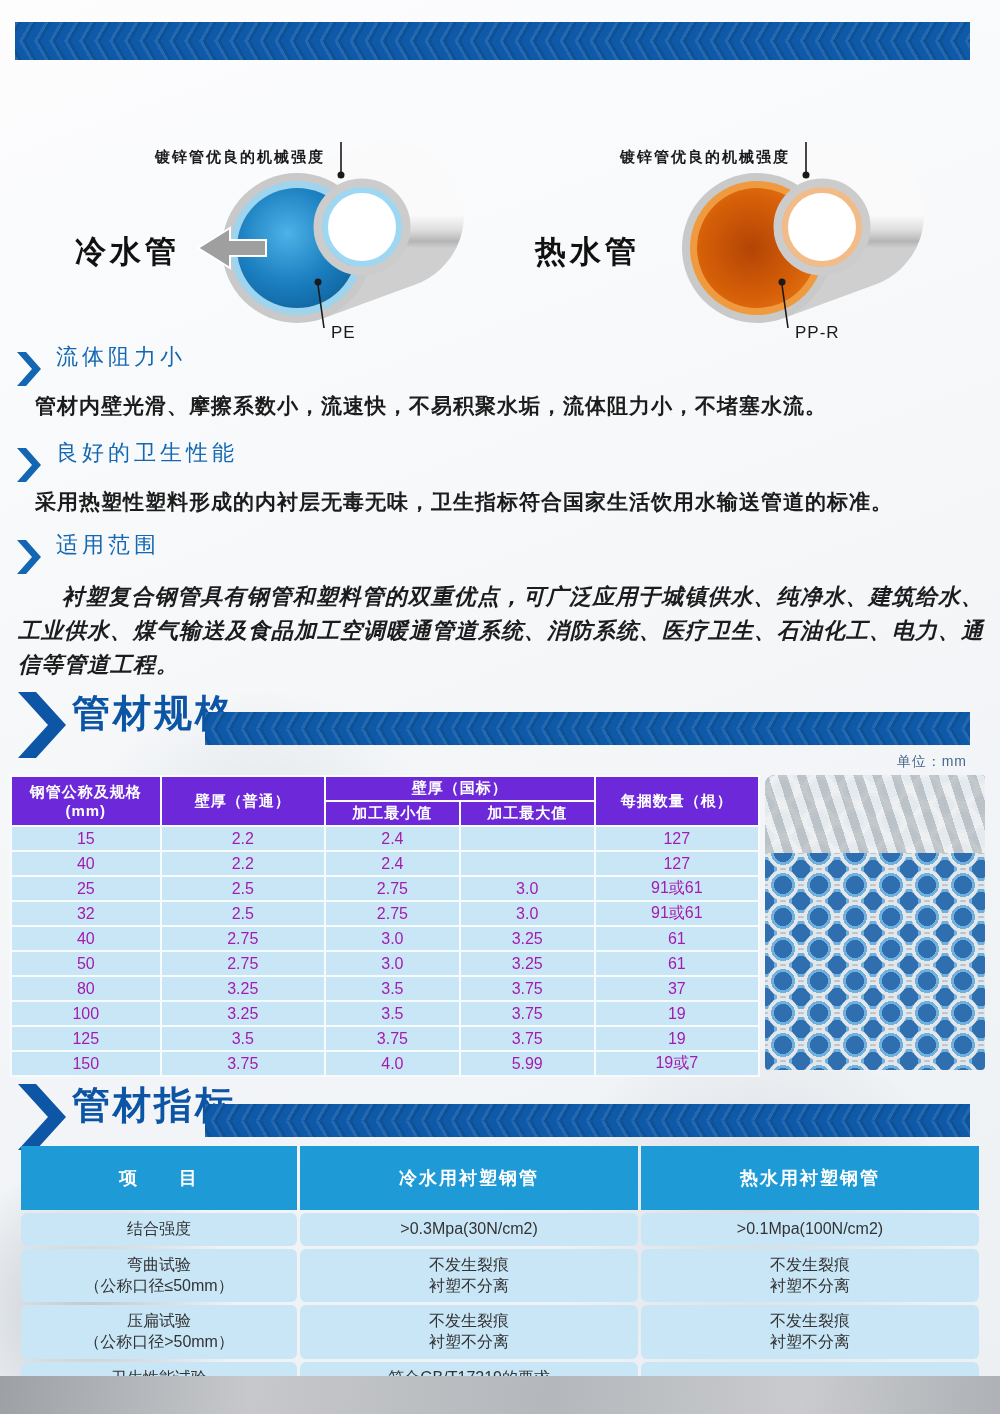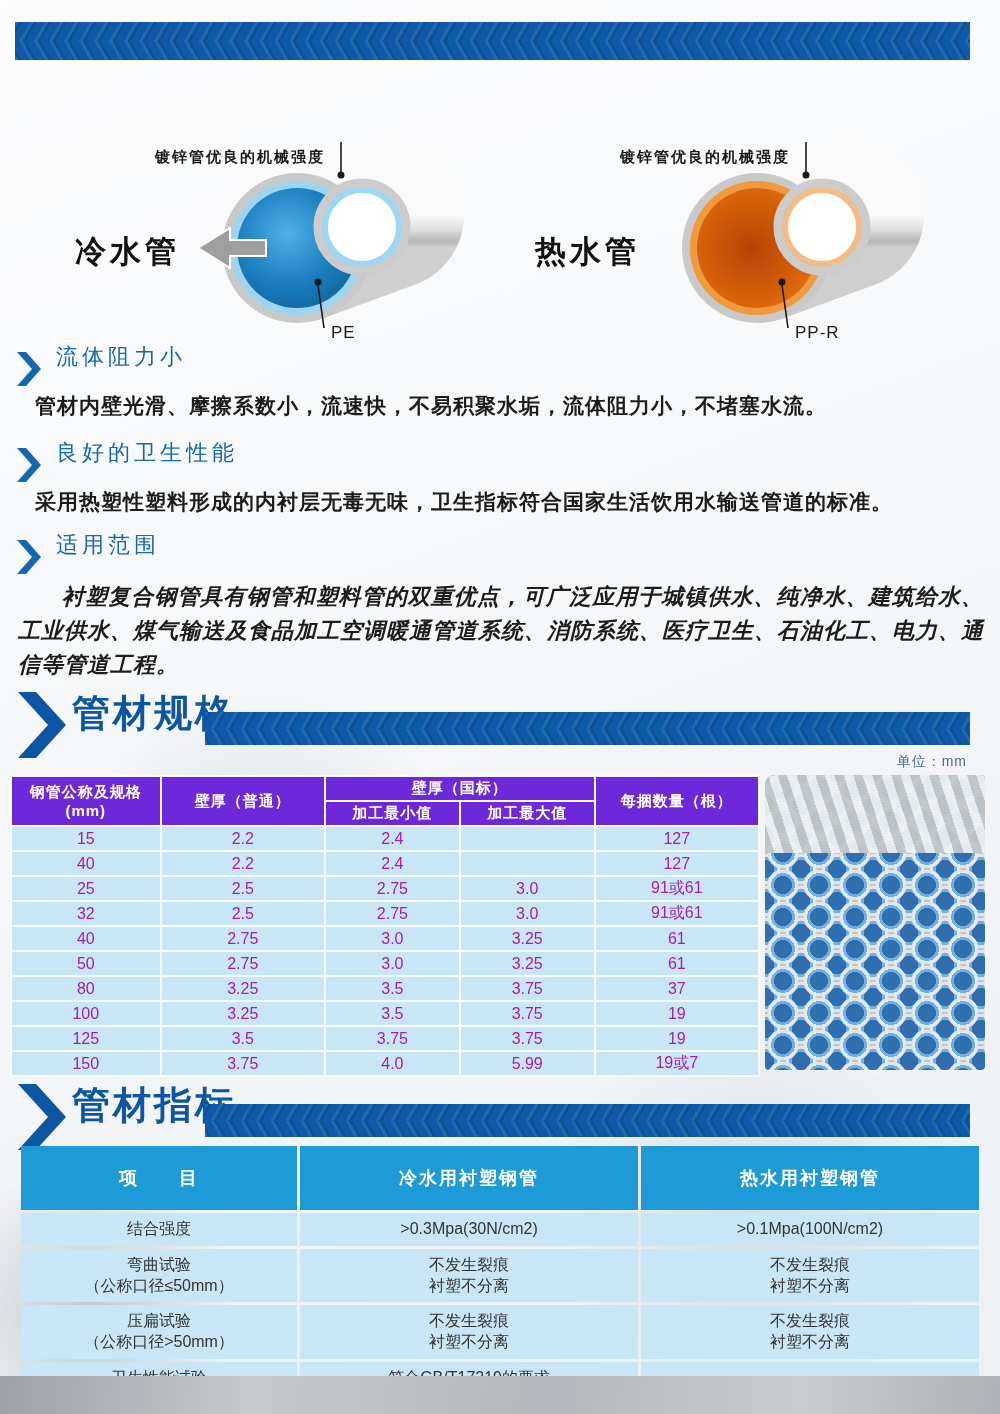--- a/index.html
+++ b/index.html
@@ -61,21 +61,21 @@
         radial-gradient(circle at 18px 16px,#2f6fb0 0 9px,#6fb1de 9px 12px,#e4e6e7 12px 15px,rgba(0,0,0,0) 16px);
       background-size:36px 32px;background-position:0 62px,18px 78px;}
   .pipe-photo::before{content:"";position:absolute;left:0;top:0;right:0;height:78px;
       background:repeating-linear-gradient(72deg,#c2c7ca 0 9px,#eef0f1 9px 18px);opacity:.95;}
   
   .index-table{position:absolute;left:18px;top:1143px;width:964px;table-layout:fixed;
                border-spacing:3px;}
   .index-table th{background:#1e9ad6;color:#fff;font-size:18px;font-weight:bold;
                   height:34px;letter-spacing:2px;padding:15px;}
   .index-table td{background:#c9e6f7;color:#333;font-size:16px;font-weight:500;text-align:center;
-                  padding:6px 10px;white-space:pre-line;line-height:1.3;}
+                  padding:6px 10px;white-space:pre-line;line-height:1.3;border-radius:6px;}
   .index-table td.long{text-align:left;font-size:15px;}
   .bottom-strip{position:absolute;left:0;top:1376px;width:1000px;height:38px;
       background:linear-gradient(95deg,#9da1a6 0%,#c6c8cb 25%,#b4b7bb 55%,#c9cbce 80%,#aeb1b5 100%);}
   svg text{font-family:"Liberation Sans","DejaVu Sans",sans-serif;}
 </style>
 </head>
 <body>
 
 <div class="page">
 

